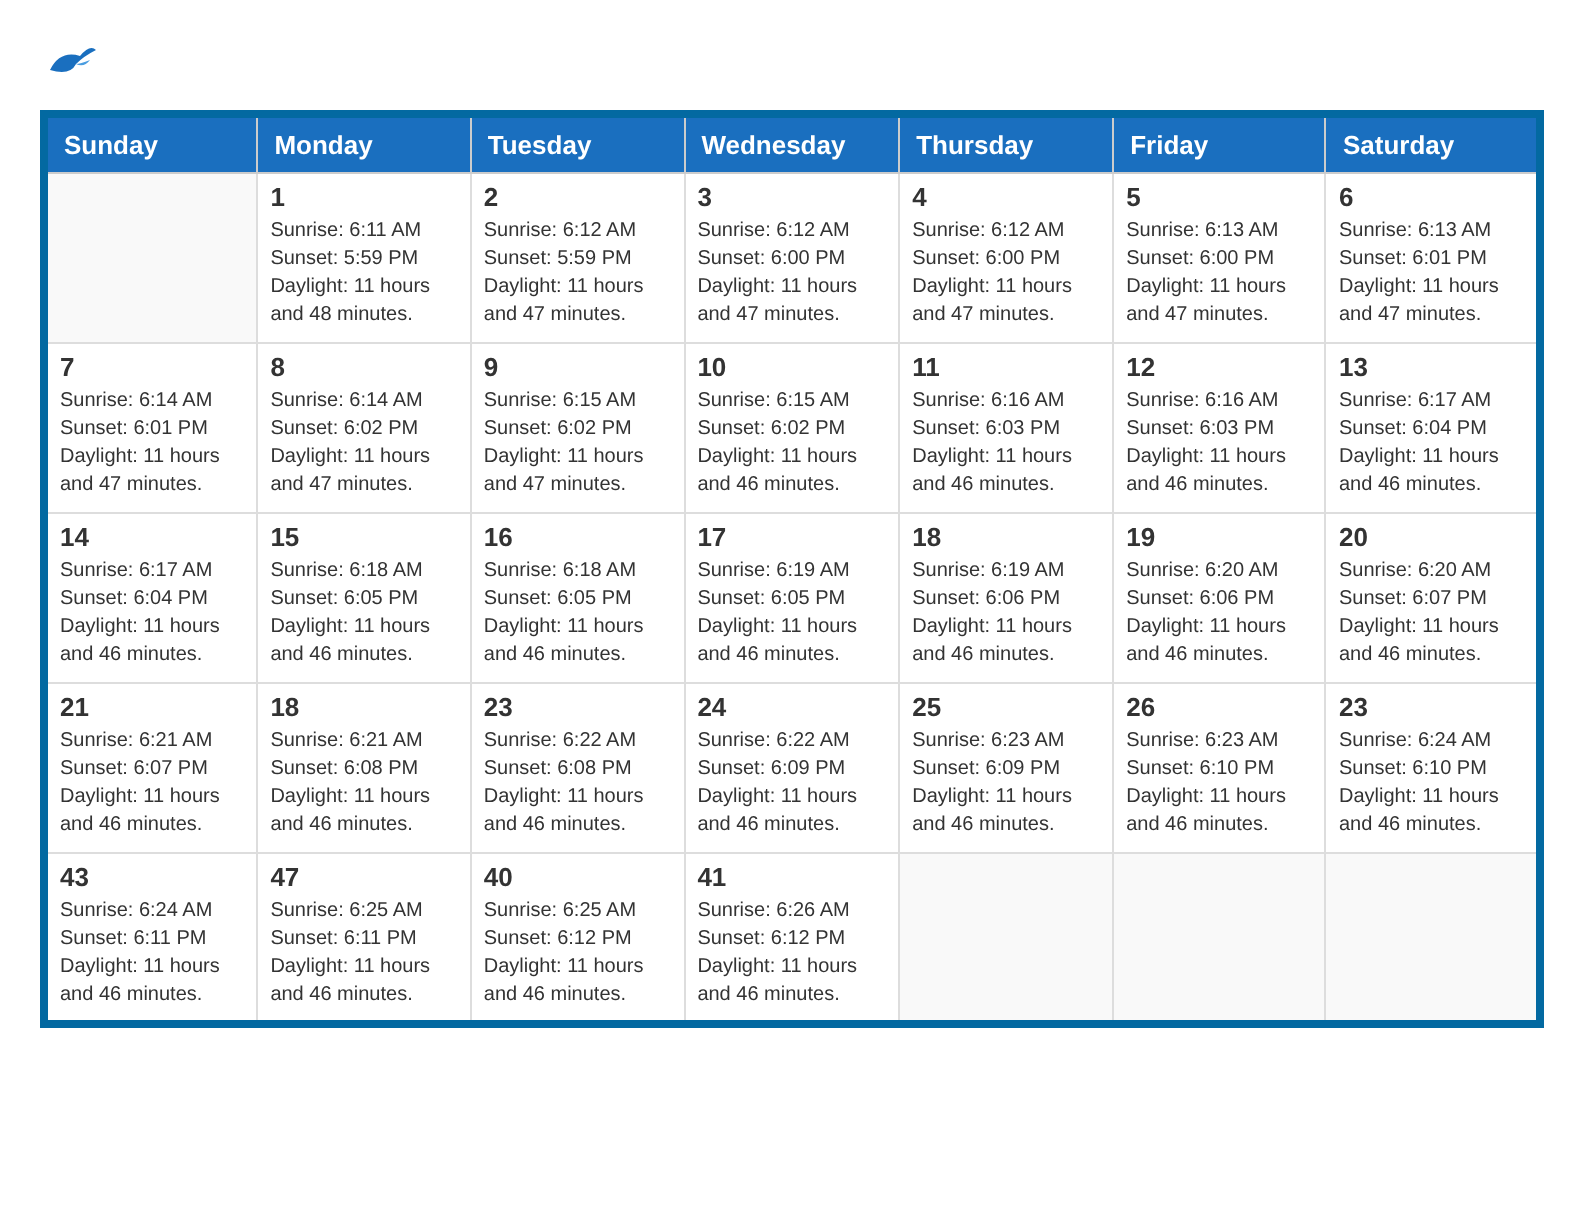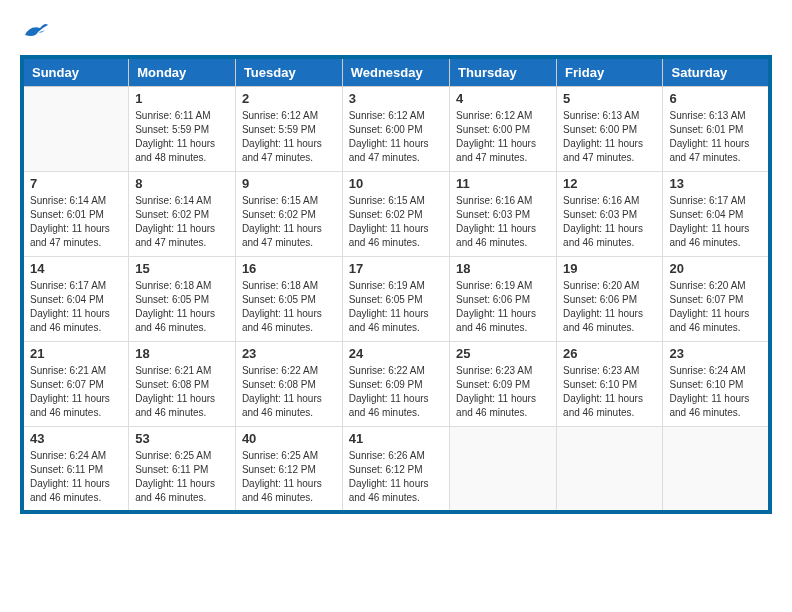--- a/index.html
+++ b/index.html
@@ -246,21 +246,21 @@
           <span class="day-number">23</span>
           <div class="day-info">Sunrise: 6:24 AM<br>Sunset: 6:10 PM<br>Daylight: 11 hours and 46 minutes.</div>
         </td>
       </tr>
       <tr class="week-row">
         <td>
           <span class="day-number">43</span>
           <div class="day-info">Sunrise: 6:24 AM<br>Sunset: 6:11 PM<br>Daylight: 11 hours and 46 minutes.</div>
         </td>
         <td>
-          <span class="day-number">53</span>
+          <span class="day-number">47</span>
           <div class="day-info">Sunrise: 6:25 AM<br>Sunset: 6:11 PM<br>Daylight: 11 hours and 46 minutes.</div>
         </td>
         <td>
           <span class="day-number">40</span>
           <div class="day-info">Sunrise: 6:25 AM<br>Sunset: 6:12 PM<br>Daylight: 11 hours and 46 minutes.</div>
         </td>
         <td>
           <span class="day-number">41</span>
           <div class="day-info">Sunrise: 6:26 AM<br>Sunset: 6:12 PM<br>Daylight: 11 hours and 46 minutes.</div>
         </td>

